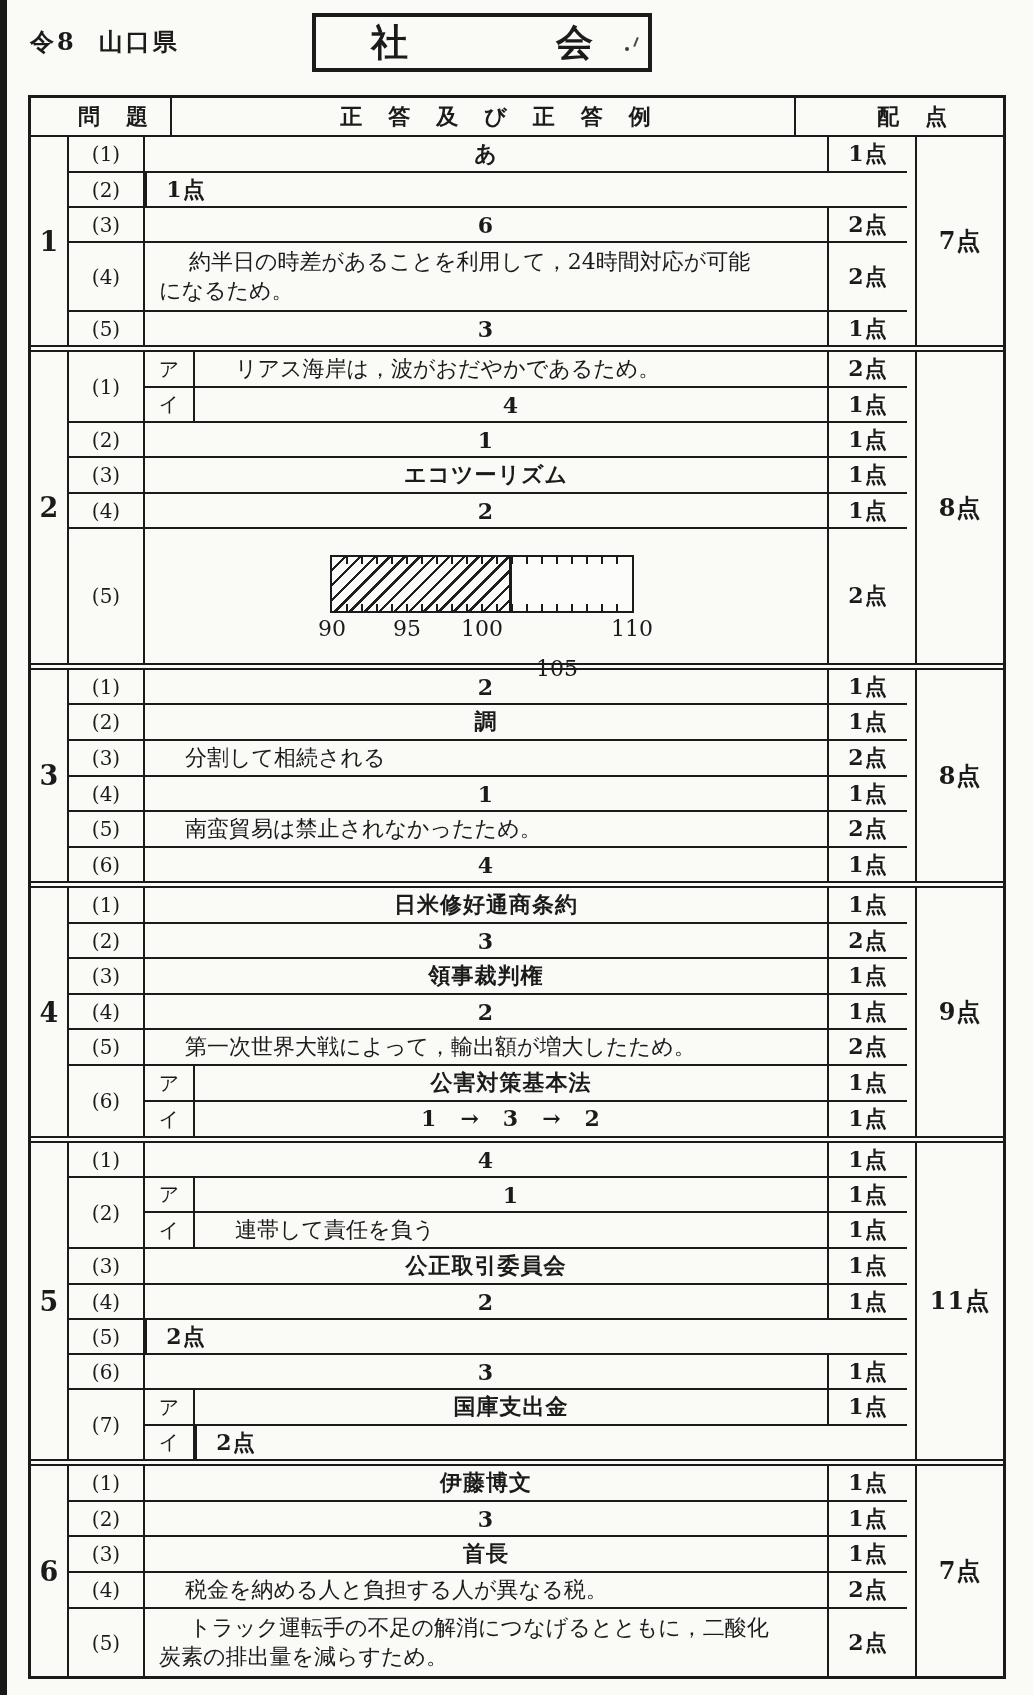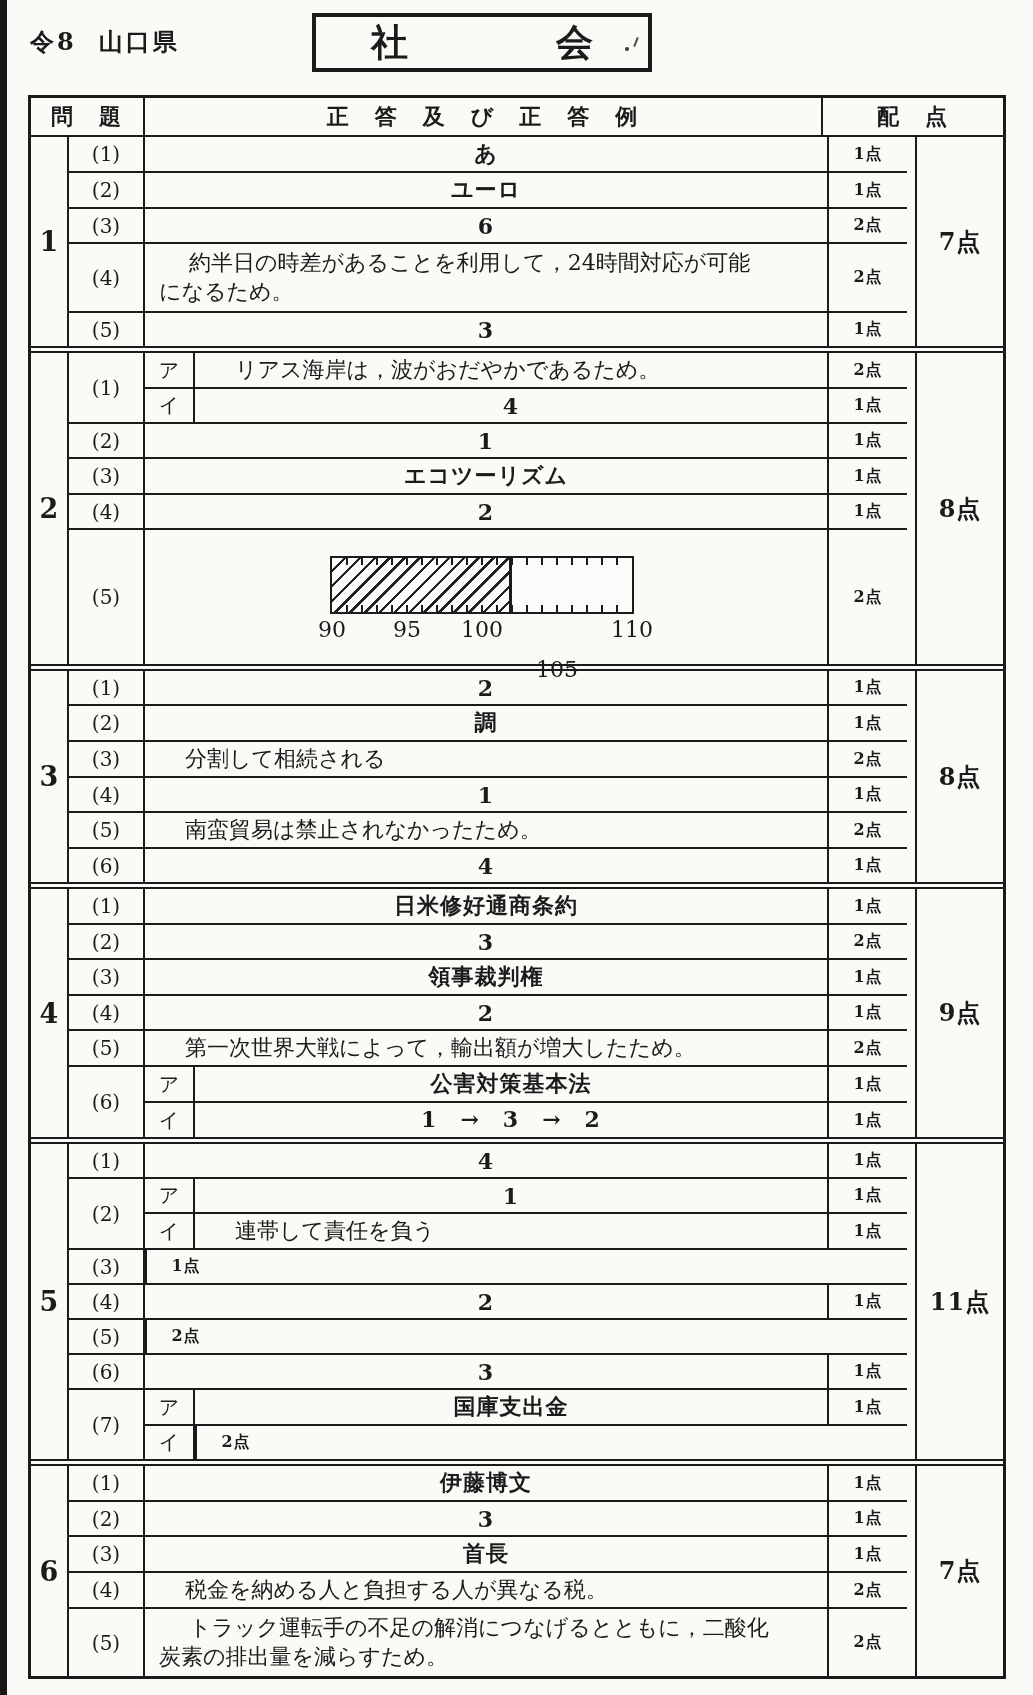--- a/index.html
+++ b/index.html
@@ -18,21 +18,21 @@
   
   .page-header{position:absolute;left:30px;top:26px;display:flex;gap:22px;
     font-size:24px;font-weight:600;letter-spacing:3px;}
   .subject-box{position:absolute;left:312px;top:13px;width:340px;height:59px;
     border:4px solid var(--ink);display:flex;align-items:center;justify-content:center;
     font-size:37px;font-weight:bold;background:transparent;box-sizing:border-box;}
 
   
   .atable{position:absolute;left:28px;top:95px;width:978px;border:3px solid var(--ink);box-sizing:border-box;}
   .thead{display:flex;align-items:stretch;height:37px;border-bottom:2px solid var(--ink);}
-  .th{display:flex;align-items:center;justify-content:center;font-weight:bold;font-size:22px;letter-spacing:2px;}
+  .th{display:flex;align-items:center;justify-content:center;font-weight:bold;font-size:22px;letter-spacing:2px;margin-left:27px;}
   .th-q{width:114px;border-right:2px solid var(--ink);box-sizing:border-box;}
   .th-a{flex:1;border-right:2px solid var(--ink);box-sizing:border-box;}
   .th-p{width:180px;box-sizing:border-box;}
 
   .tsection{display:flex;align-items:stretch;border-bottom:2px solid var(--ink);}
   .tsection:last-child{border-bottom:none;}
   .tsection + .tsection{border-top:2px solid var(--ink);margin-top:3px;}
 
   .qnum{width:38px;border-right:2px solid var(--ink);box-sizing:border-box;
     display:flex;align-items:center;justify-content:center;font-size:27px;font-weight:bold;}
@@ -49,21 +49,21 @@
   .subnum,.glabel{width:76px;border-right:2px solid var(--ink);box-sizing:border-box;
     display:flex;align-items:center;justify-content:center;font-size:20px;}
   .sub2{width:50px;border-right:2px solid var(--ink);box-sizing:border-box;
     display:flex;align-items:center;justify-content:center;font-size:20px;}
 
   .ans{flex:1;min-width:0;display:flex;align-items:center;font-size:22px;padding:2px 8px;box-sizing:border-box;}
   .ans.center{justify-content:center;font-weight:bold;text-align:center;letter-spacing:1px;}
   .ans.left{justify-content:flex-start;padding-left:40px;font-weight:500;}
   .ans.para{display:block;padding:5px 16px 5px 14px;text-indent:30px;line-height:1.3;font-weight:500;white-space:pre-line;}
   .pts{width:80px;border-left:2px solid var(--ink);box-sizing:border-box;
-    display:flex;align-items:center;justify-content:center;font-size:16px;font-weight:600;letter-spacing:1px;}
+    display:flex;align-items:center;justify-content:center;font-size:22px;font-weight:600;letter-spacing:1px;}
 
   
   .row-chart{min-height:134px;}
   .ans.chartcell{padding-left:185px;align-items:center;font-weight:normal;}
   .chartwrap{width:306px;}
   .cbox{position:relative;width:300px;height:54px;border:2px solid var(--ink);box-sizing:content-box;background:#fcfcfa;}
   .chatch{position:absolute;left:0;top:0;bottom:0;border-right:3px solid var(--ink);box-sizing:border-box;
     background:repeating-linear-gradient(135deg, rgba(0,0,0,0) 0 8px, #202020 8px 10.5px);}
   .ctick{position:absolute;width:2px;background:var(--ink);}
   .ct-top{top:0;height:7px;}
@@ -97,21 +97,20 @@
       <div class="tsection">
         <div class="qnum">1</div>
         <div class="mid">
           <div class="row">
             <div class="subnum">(1)</div>
             <div class="ans center">あ</div>
             <div class="pts">1点</div>
           </div>
           <div class="row">
             <div class="subnum">(2)</div>
-            <div class="ans center">ユーロ</div>
             <div class="pts">1点</div>
           </div>
           <div class="row">
             <div class="subnum">(3)</div>
             <div class="ans center">6</div>
             <div class="pts">2点</div>
           </div>
           <div class="row">
             <div class="subnum">(4)</div>
             <div class="ans para">約半日の時差があることを利用して，24時間対応が可能
@@ -318,20 +317,21 @@
               </div>
               <div class="row">
                 <div class="sub2">イ</div>
                 <div class="ans left">連帯して責任を負う</div>
                 <div class="pts">1点</div>
               </div>
             </div>
           </div>
           <div class="row">
             <div class="subnum">(3)</div>
+            <div class="ans center">公正取引委員会</div>
             <div class="pts">1点</div>
           </div>
           <div class="row">
             <div class="subnum">(4)</div>
             <div class="ans center">2</div>
             <div class="pts">1点</div>
           </div>
           <div class="row">
             <div class="subnum">(5)</div>
             <div class="pts">2点</div>

